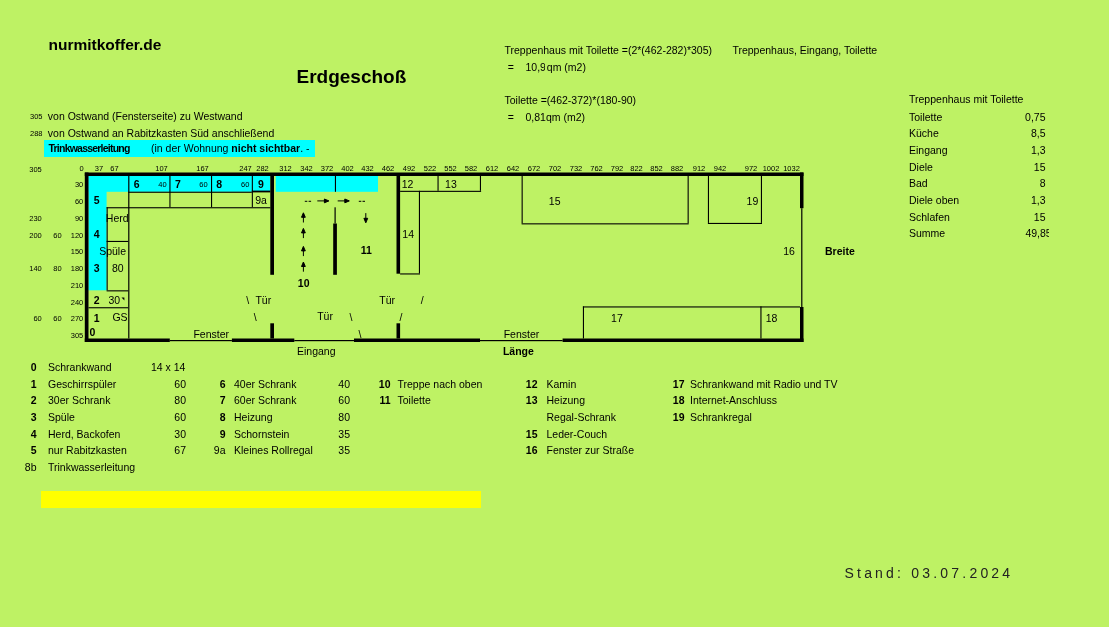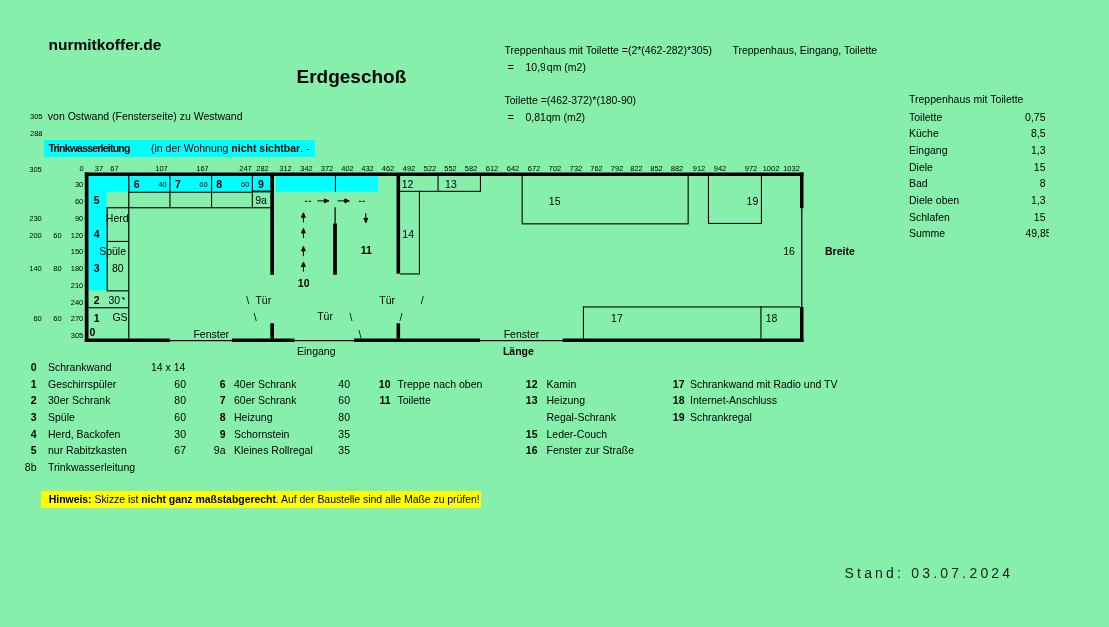--- a/index.html
+++ b/index.html
@@ -1,34 +1,35 @@
 <!DOCTYPE html>
 <html><head>
 <meta charset="utf-8">
 <style>
   html,body{margin:0;padding:0;background:#fff}
-  .page{position:relative;width:1109px;height:627px;background:#86efac;
+  .page{position:relative;width:1109px;height:627px;background:#bef264;
         font-family:"Liberation Sans",sans-serif;color:#000;overflow:hidden}
   .t{position:absolute;white-space:nowrap;font-size:10.5px;line-height:13px}
   .b{font-weight:bold}
   .r{text-align:right}
   svg text{font-family:"Liberation Sans",sans-serif}
 </style>
 </head>
 <body>
 <div class="page">
 
 <div class="t b" style="left:48.5px;top:37px;font-size:15.5px;line-height:16px">nurmitkoffer.de</div>
 
 <div class="t b" style="left:296.5px;top:65.8px;font-size:19px;line-height:21px">Erdgeschoß</div>
 
 <div class="t" style="left:30px;top:113px;font-size:7.5px;line-height:8px">305</div>
 <div class="t" style="left:47.8px;top:110px">von Ostwand (Fensterseite) zu Westwand</div>
 
 <div class="t" style="left:30px;top:130px;font-size:7.5px;line-height:8px">288</div>
+<div class="t" style="left:47.8px;top:127px">von Ostwand an Rabitzkasten Süd anschließend</div>
 
 <div style="position:absolute;left:44px;top:140px;width:270.5px;height:17.3px;background:#00ffff"></div>
 <div class="t b" style="left:48.5px;top:142px;letter-spacing:-0.78px">Trinkwasserleitung</div>
 <div class="t" style="left:151px;top:142px">(in der Wohnung <span class="b">nicht sichtbar</span>. -</div>
 
 <div class="t" style="left:504.5px;top:44px">Treppenhaus mit Toilette =(2*(462-282)*305)</div>
 
 <div class="t" style="left:732.4px;top:44px">Treppenhaus, Eingang, Toilette</div>
 
 <div class="t" style="left:507.8px;top:60.7px">=</div>
@@ -413,18 +414,17 @@
 <div class="t b r" style="left:668px;top:377.7px;width:16.5px">17</div>
 <div class="t" style="left:690px;top:377.7px">Schrankwand mit Radio und TV</div>
 
 <div class="t b r" style="left:668px;top:394.3px;width:16.5px">18</div>
 <div class="t" style="left:690px;top:394.3px">Internet-Anschluss</div>
 
 <div class="t b r" style="left:668px;top:410.9px;width:16.5px">19</div>
 <div class="t" style="left:690px;top:410.9px">Schrankregal</div>
 
 <div style="position:absolute;left:41px;top:490.7px;width:439.8px;height:17.6px;background:#ffff00"></div>
-<div class="t" style="left:48.8px;top:493.2px;letter-spacing:-0.05px"><span class="b">Hinweis:</span> Skizze ist <span class="b">nicht ganz maßstabgerecht</span>. Auf der Baustelle sind alle Maße zu prüfen!</div>
 
 
 <div class="t" style="left:844.5px;top:565px;font-size:14px;line-height:16px;letter-spacing:3.2px;color:#222222">Stand: 03.07.2024</div>
 
 </div>
 
 </body></html>

